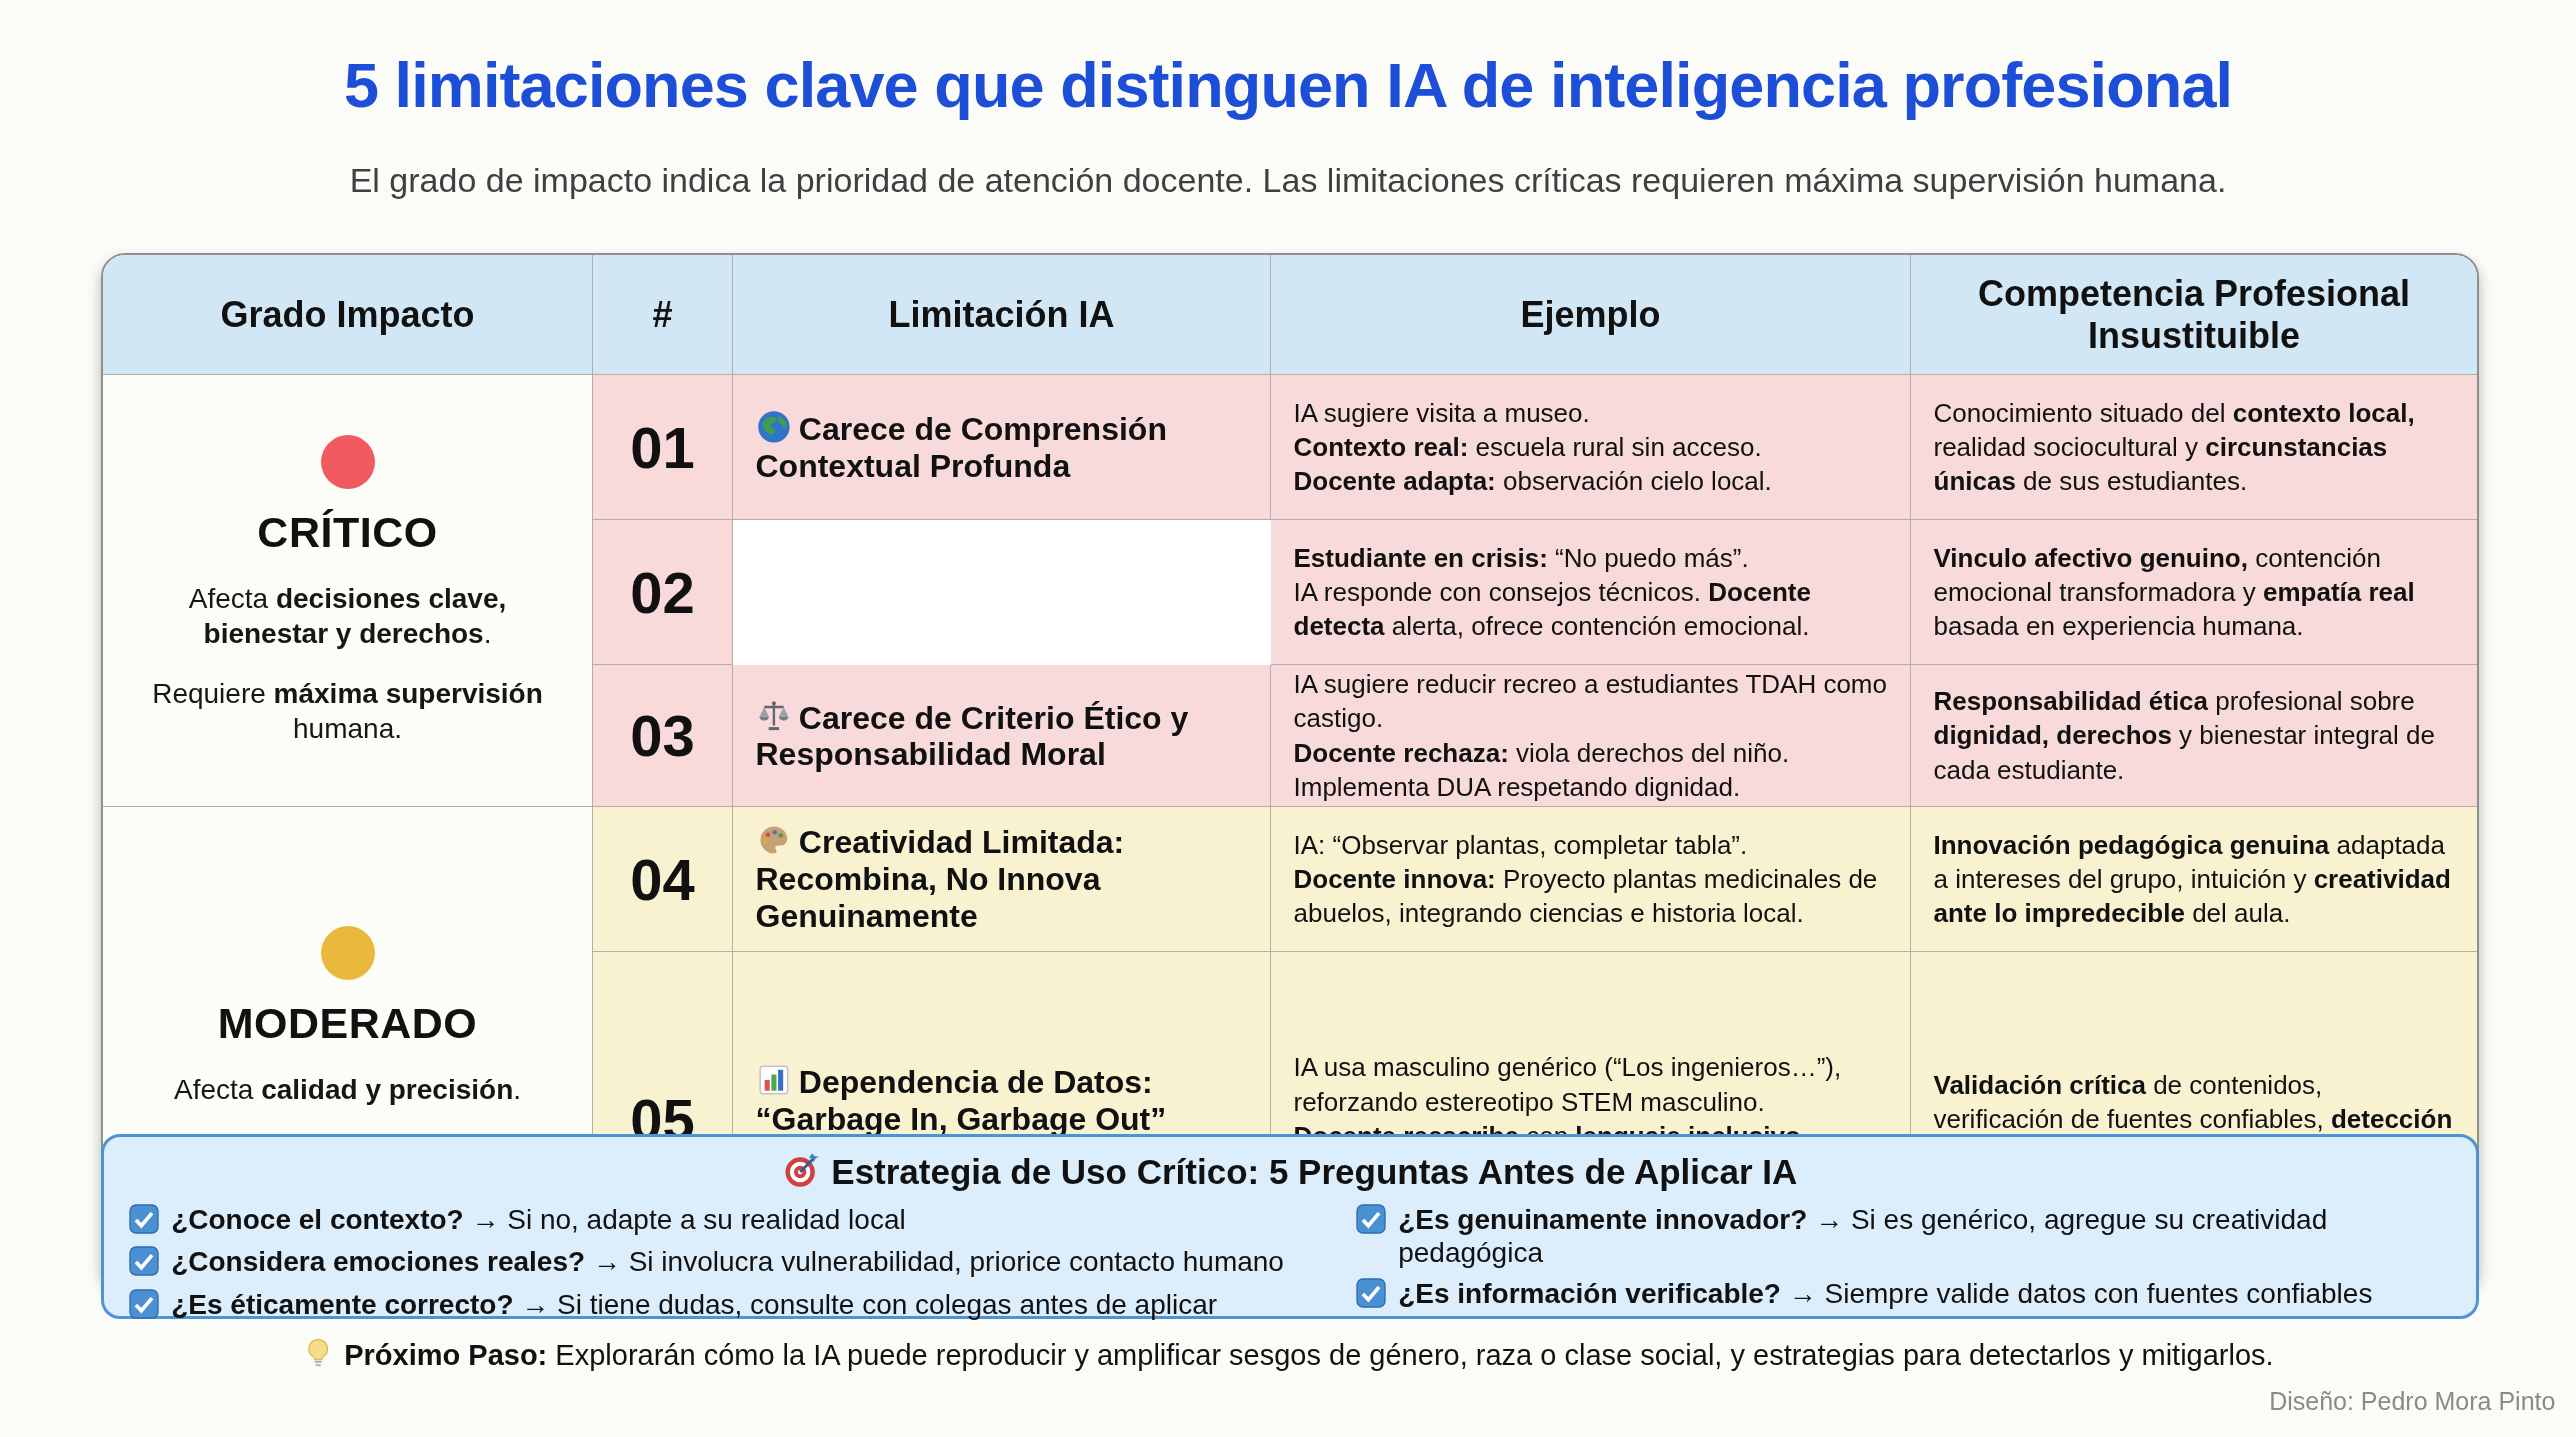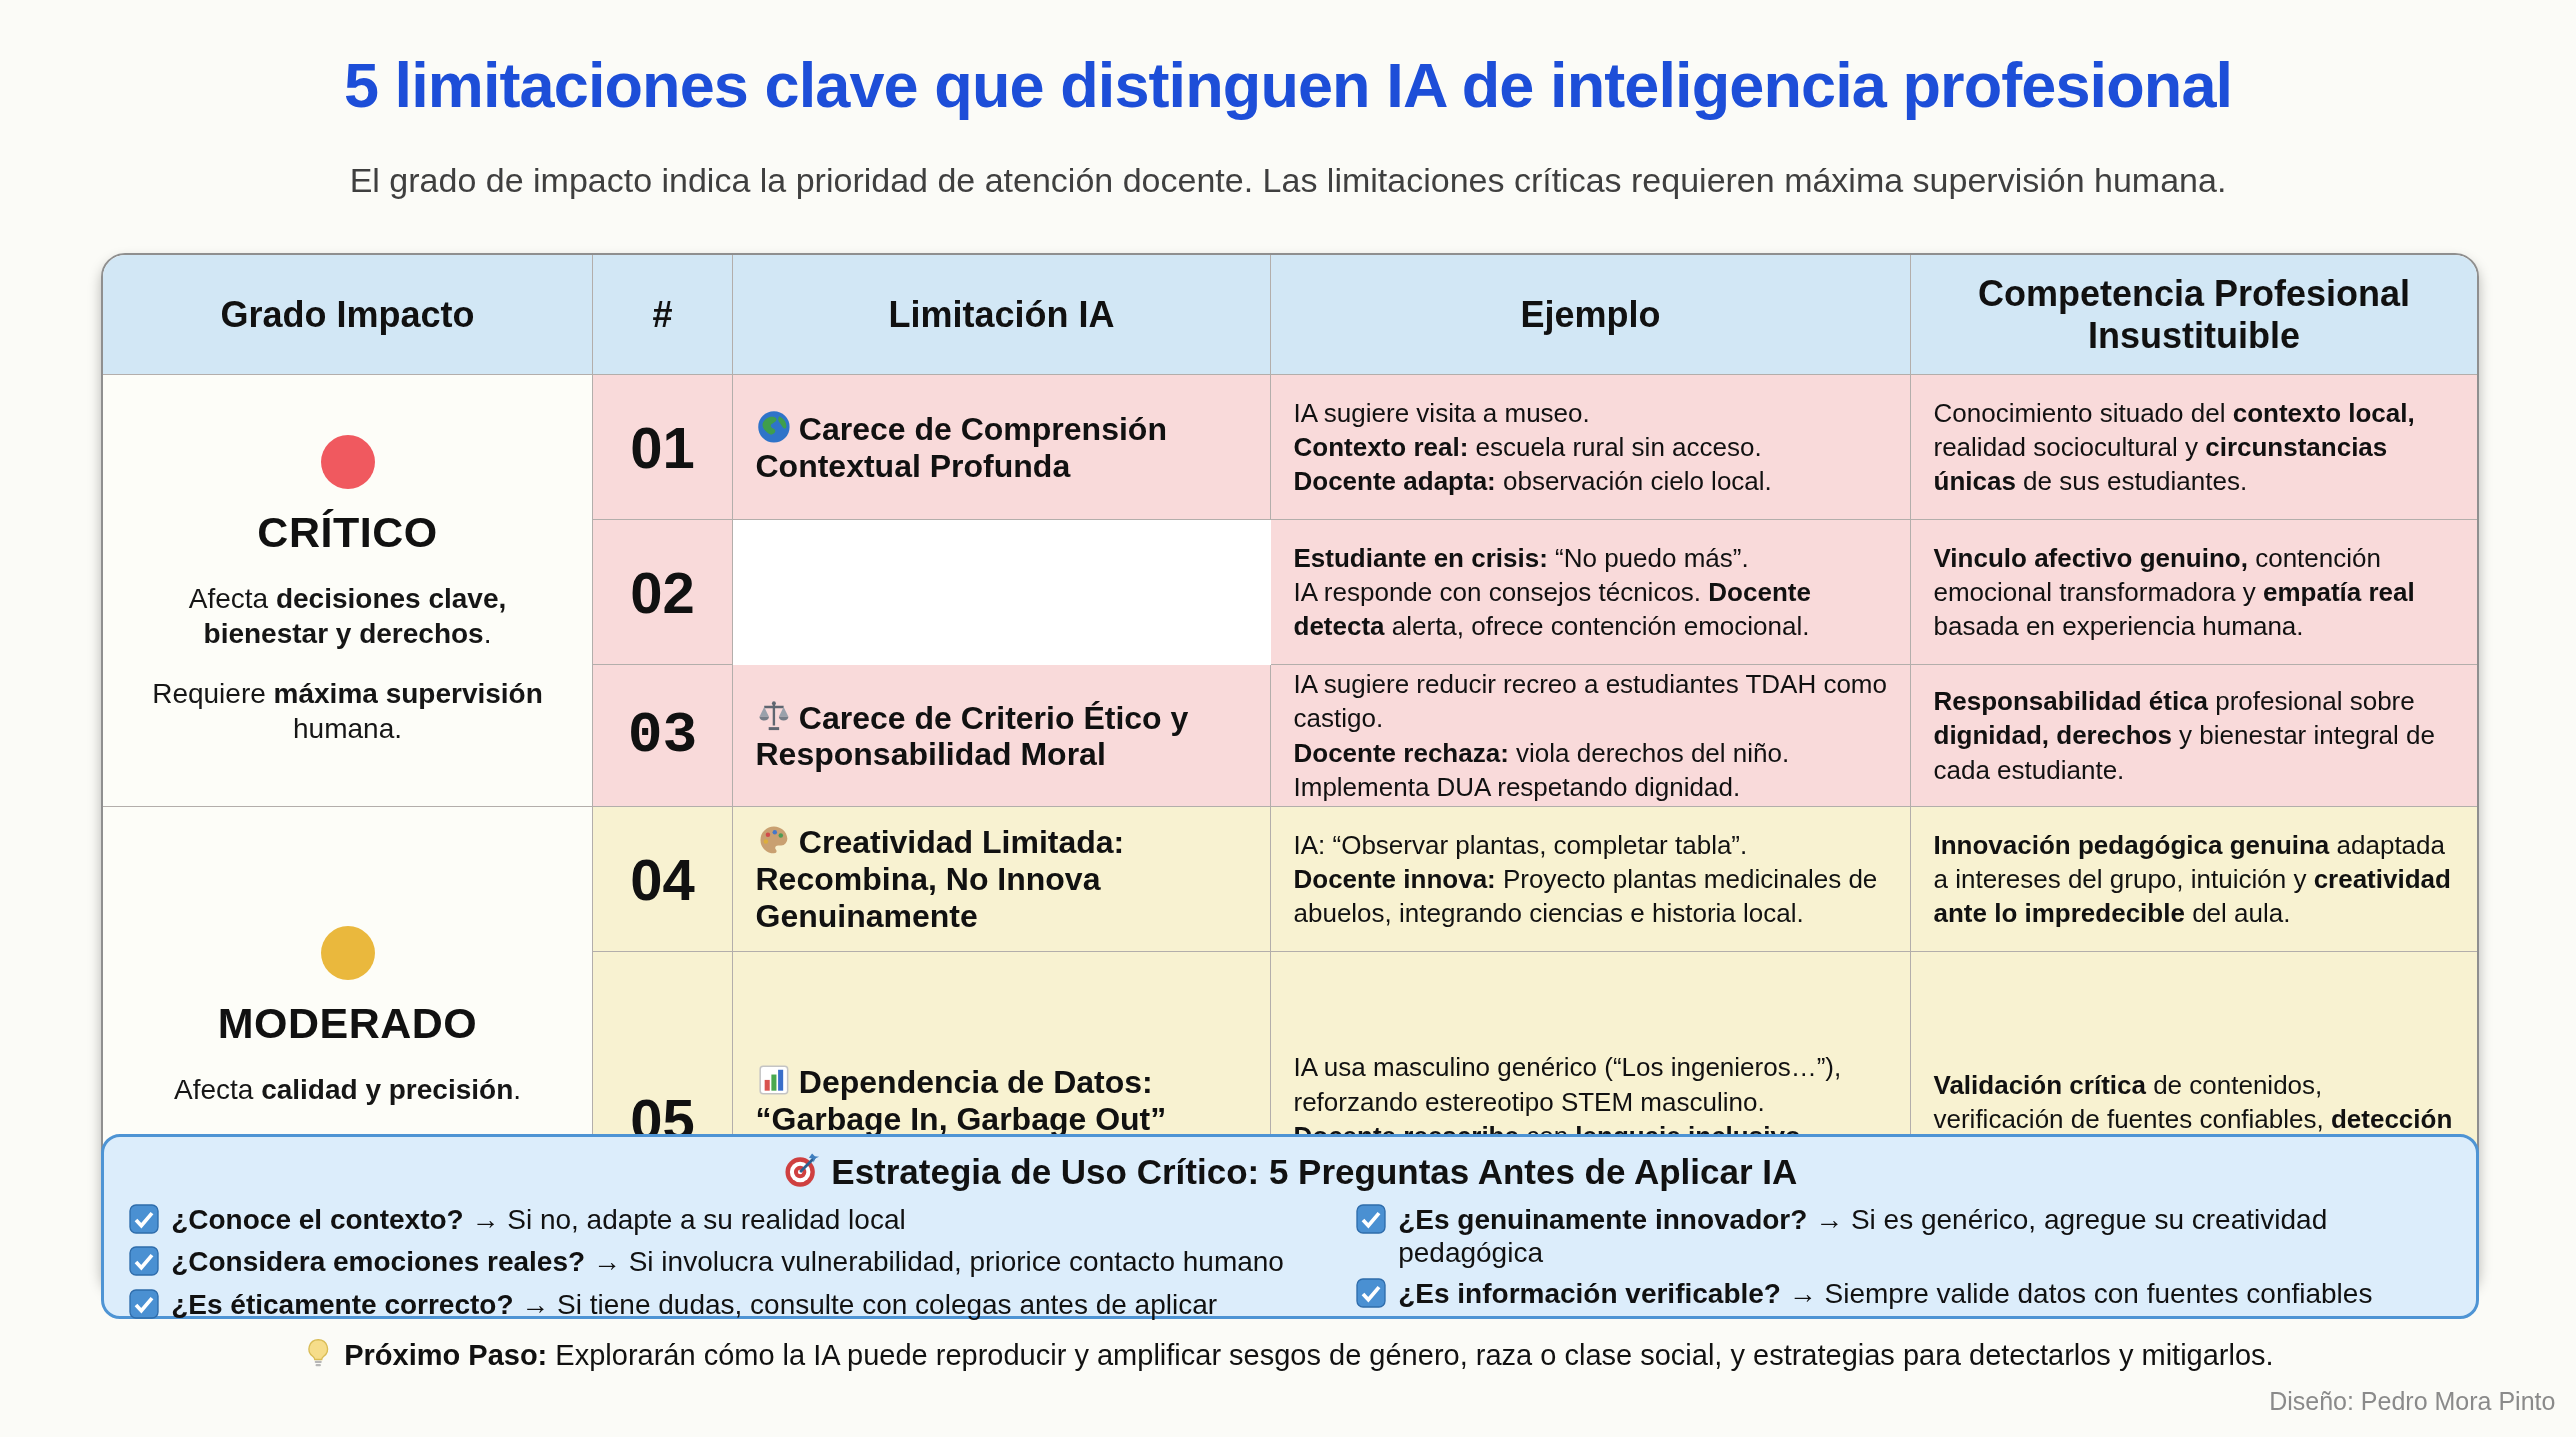--- a/index.html
+++ b/index.html
@@ -99,21 +99,21 @@
     <div class="cell body-text ej sev-critical" style="grid-area: 2 / 4;"><div class="rich">IA sugiere visita a museo.
 <b>Contexto real:</b> escuela rural sin acceso.
 <b>Docente adapta:</b> observación cielo local.</div></div>
     <div class="cell body-text comp c5 sev-critical" style="grid-area: 2 / 5;"><div class="rich">Conocimiento situado del <b>contexto local,</b> realidad sociocultural y <b>circunstancias únicas</b> de sus estudiantes.</div></div>
 
     <div class="cell num sev-critical" style="grid-area: 3 / 2;">02</div>
     <div class="cell body-text ej sev-critical" style="grid-area: 3 / 4;"><div class="rich"><b>Estudiante en crisis:</b> “No puedo más”.
 IA responde con consejos técnicos. <b>Docente detecta</b> alerta, ofrece contención emocional.</div></div>
     <div class="cell body-text comp c5 sev-critical" style="grid-area: 3 / 5;"><div class="rich"><b>Vinculo afectivo genuino,</b> contención emocional transformadora y <b>empatía real</b> basada en experiencia humana.</div></div>
 
-    <div class="cell num sev-critical" style="grid-area: 4 / 2; font-family: Liberation Mono, monospace;">03</div>
+    <div class="cell num sev-critical" style="grid-area: 4 / 2;">03</div>
     <div class="cell lim sev-critical" style="grid-area: 4 / 3;">
           <div><span class="icon"><svg viewBox="0 0 24 24">
                 <path d="M12 3.5v15M5.5 6h13" stroke="#5f6670" stroke-width="1.6"></path>
                 <circle cx="12" cy="3.5" r="1.3" fill="#5f6670"></circle>
                 <path d="M5.5 6l-3.2 6.5h6.4z" fill="#9aa1ab"></path>
                 <path d="M18.5 6l-3.2 6.5h6.4z" fill="#9aa1ab"></path>
                 <path d="M2.3 12.5c0 1.5 1.4 2.6 3.2 2.6s3.2-1.1 3.2-2.6zM15.3 12.5c0 1.5 1.4 2.6 3.2 2.6s3.2-1.1 3.2-2.6z" fill="#767d87"></path>
                 <path d="M8.5 20.5h7" stroke="#5f6670" stroke-width="2"></path>
               </svg></span><span class="lim-text">Carece de Criterio Ético y Responsabilidad Moral</span></div>
         </div>

